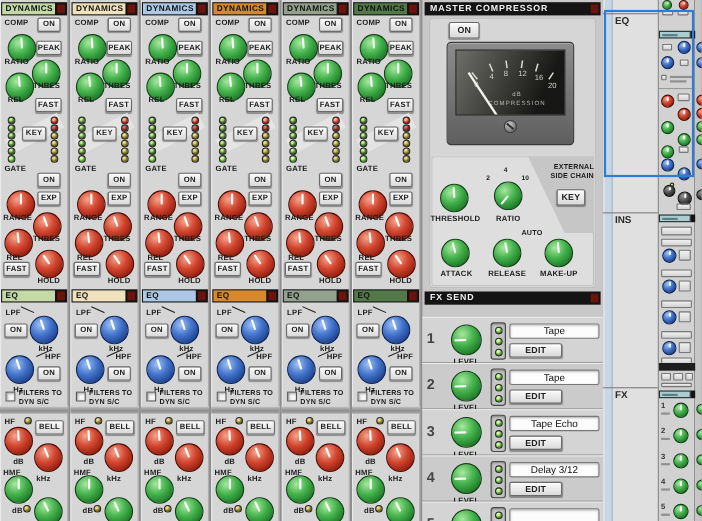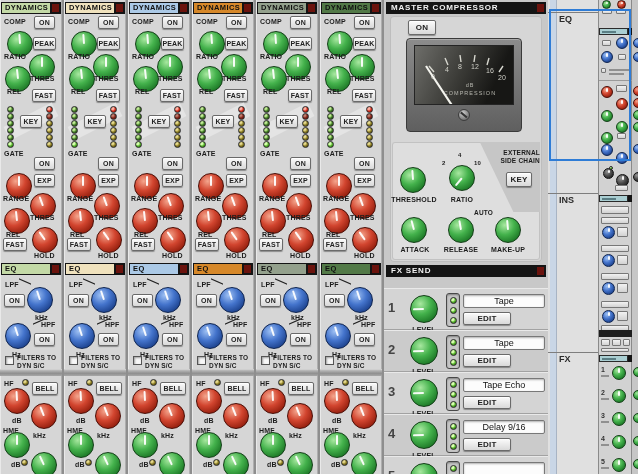--- a/index.html
+++ b/index.html
@@ -815,21 +815,21 @@
     <div class="fxnum" style="left:4px;top:13px">4</div>
     <div class="knob g" style="left:26px;top:7px;width:28px;height:28px;--a:-92deg">
           <i class="ptr"></i>
         </div>
     <div class="lb c" style="left:16px;top:38px;width:48px">LEVEL</div>
     <div class="ledcap" style="left:62px;top:5px;height:34px">
       <div class="led gnb" style="left:3px;top:3px"></div>
       <div class="led gnb" style="left:3px;top:13px"></div>
       <div class="led gnb" style="left:3px;top:23px"></div>
     </div>
-    <div class="field" style="left:79px;top:6px;width:82px;height:14px">Delay 9/16</div>
+    <div class="field" style="left:79px;top:6px;width:82px;height:14px">Delay 3/12</div>
     <div class="btn" style="left:79px;top:24px;width:48px;height:13px;font-size:8px">EDIT</div>
   </div>
 
   <div class="fxrow" style="top: 456px;">
     <div class="fxnum" style="left:4px;top:13px">5</div>
     <div class="knob g" style="left:26px;top:7px;width:28px;height:28px;--a:-92deg">
           <i class="ptr"></i>
         </div>
 
     <div class="ledcap" style="left:62px;top:5px;height:34px">

